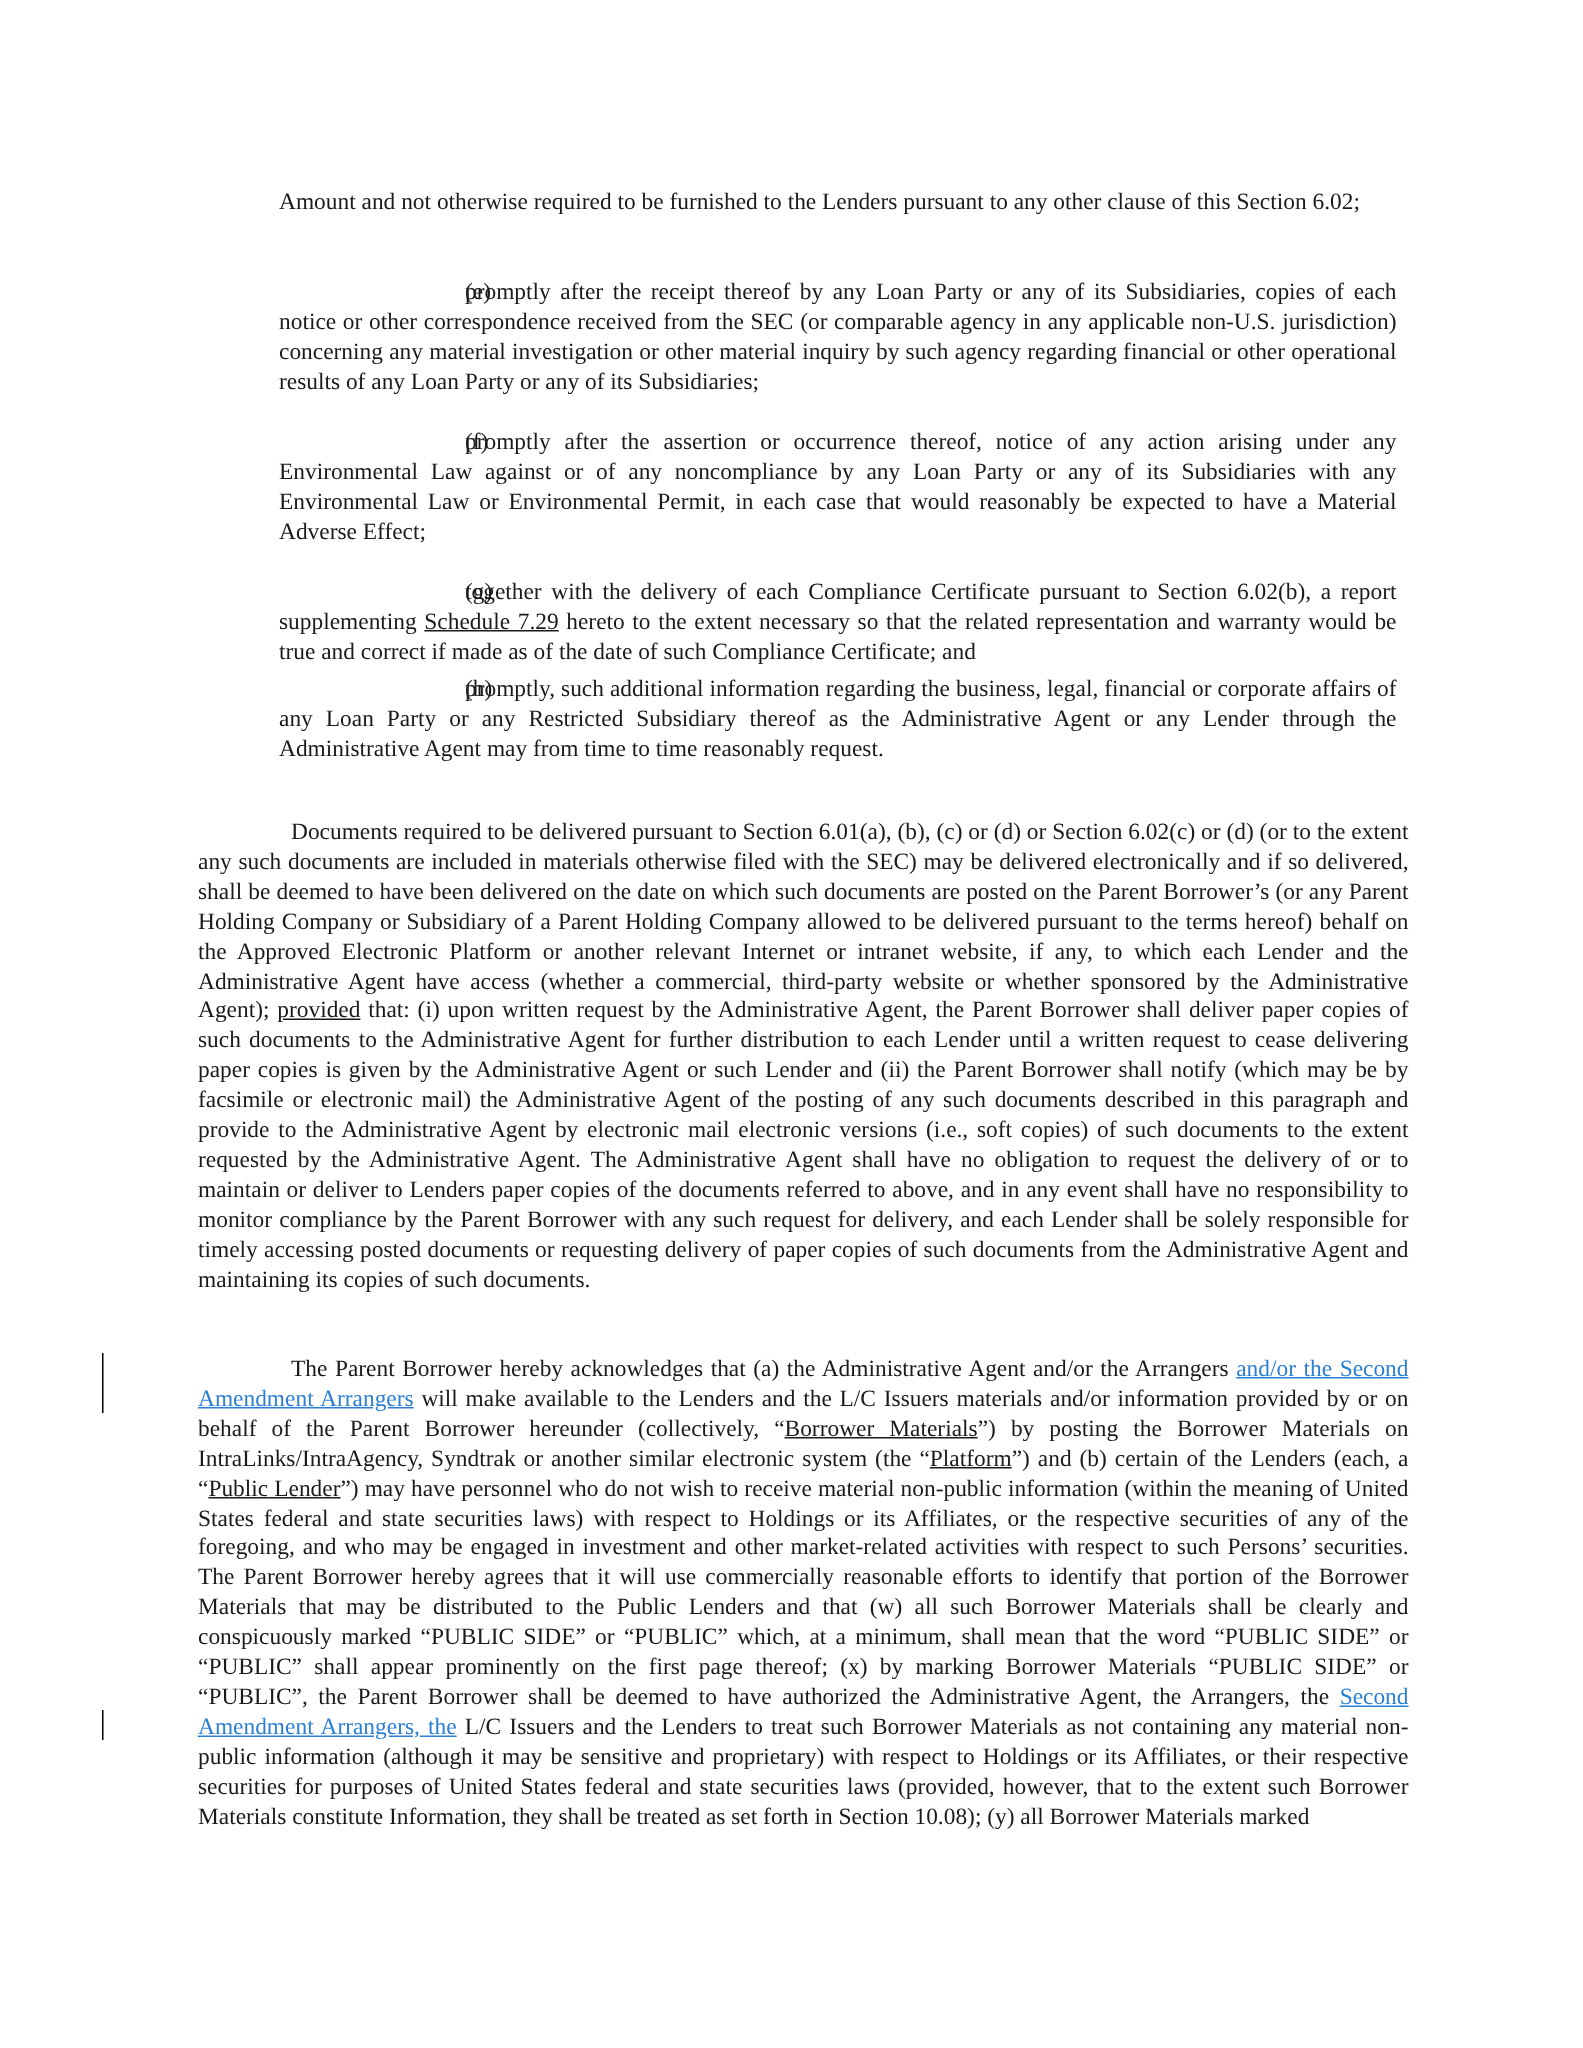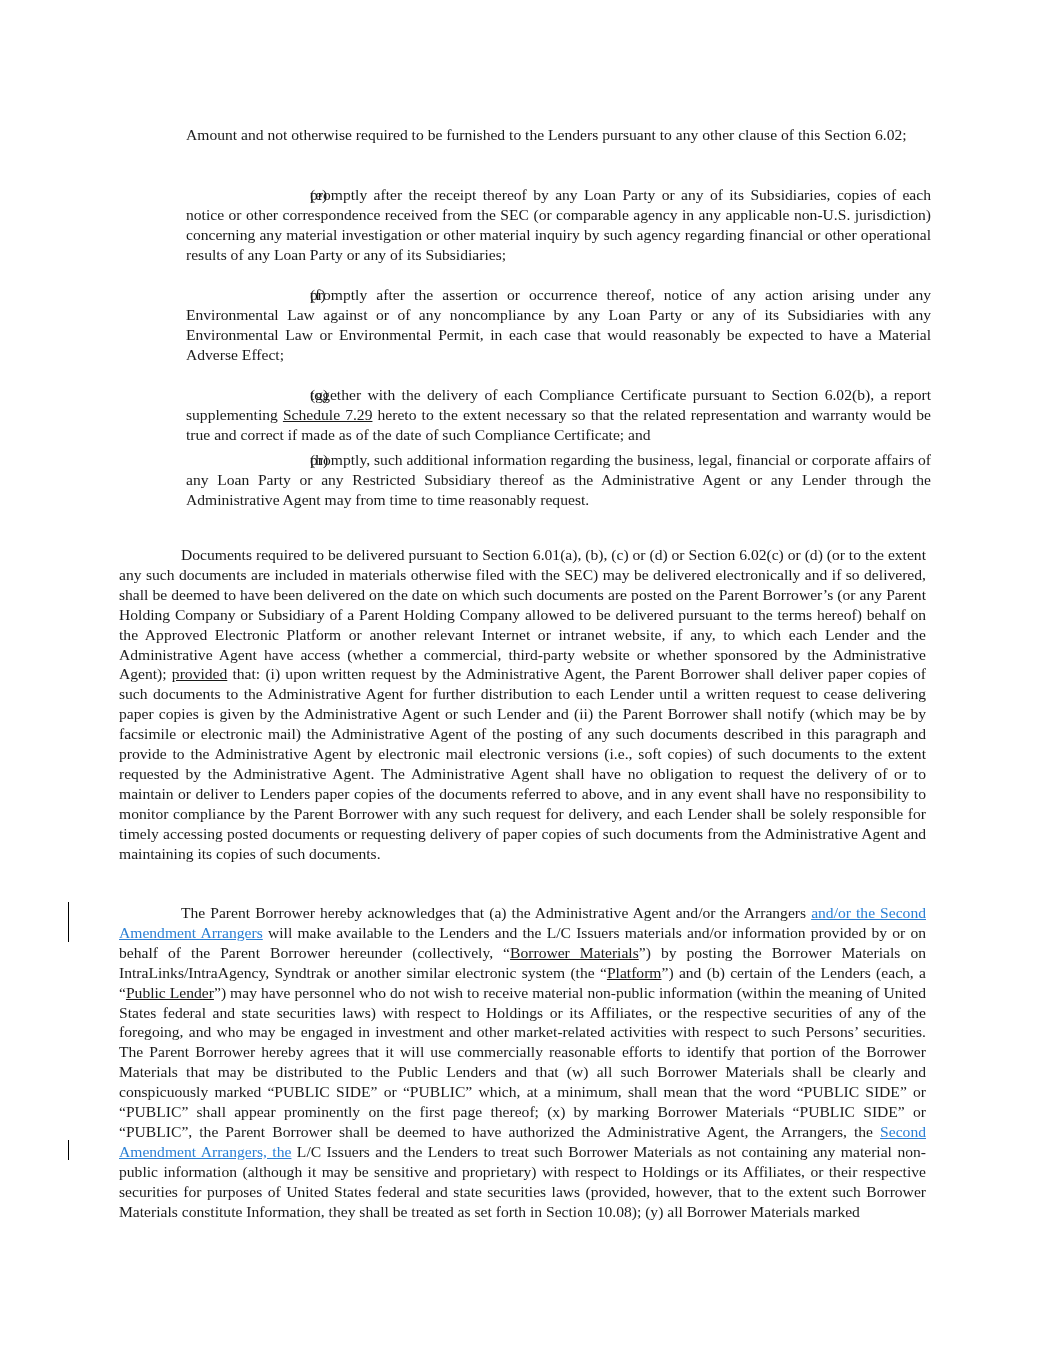--- a/index.html
+++ b/index.html
@@ -1,20 +1,20 @@
 <!DOCTYPE html>
 <html><head>
 <meta charset="utf-8">
 <style>
 html,body{margin:0;padding:0;background:#fff;}
 body{width:1055px;height:1365px;position:relative;overflow:hidden;font-family:"Liberation Serif","DejaVu Serif",serif;font-size:15.6px;color:#1a1a1a;}
 .page{position:absolute;left:0;top:0;width:1055px;height:1365px;}
 .p{position:absolute;text-align:justify;line-height:19.9px;margin:0;}
 .ind{left:186px;width:745px;}
-.full{left:119px;width:807px;}
+.full{left:132px;width:807px;}
 .ti{text-indent:62px;}
 .lab{display:inline-block;width:62px;}
 u{text-decoration:underline;}
 a.link{color:#2a7fd4;text-decoration:underline;}
 .bar{position:absolute;left:68px;width:1px;background:#000;}
 </style>
 </head>
 <body>
 
 <div class="page">

